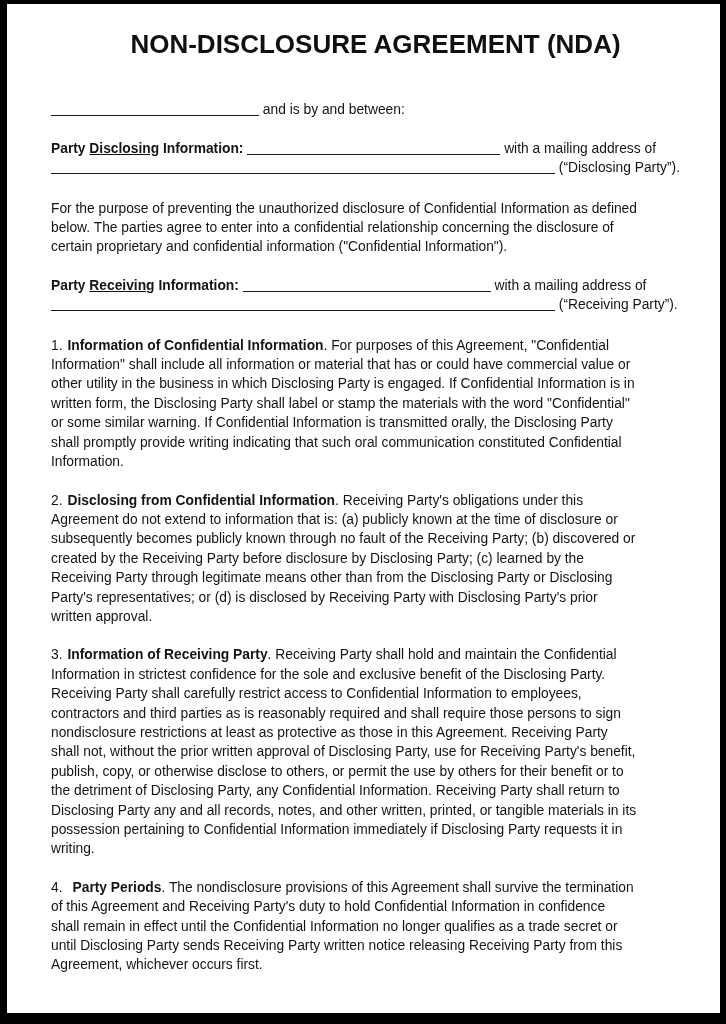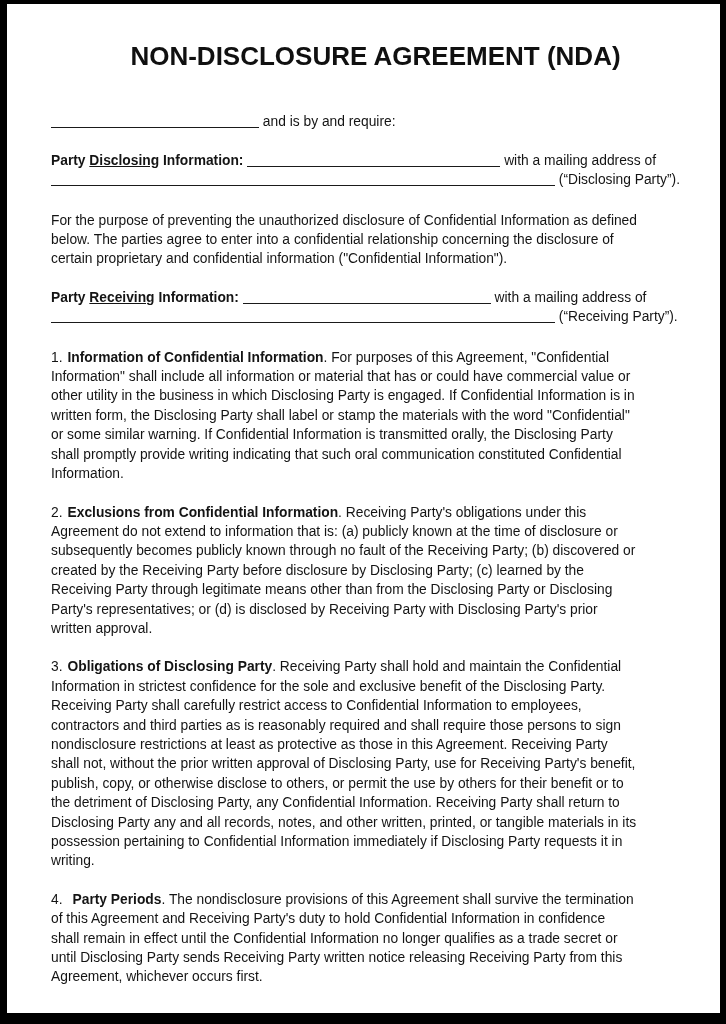--- a/index.html
+++ b/index.html
@@ -19,21 +19,21 @@
   .page {
     position: absolute;
     left: 7px;
     top: 4px;
     right: 6px;
     bottom: 11px;
     background: #ffffff;
     color: #141414;
   }
   .content {
-    padding: 36px 20px 0 44px;
+    padding: 24px 20px 0 44px;
     font-size: 13.8px;
     line-height: 19.4px;
   }
   h1.doc-title {
     margin: 0 0 21px 0;
     font-size: 26px;
     line-height: 32px;
     font-weight: bold;
     text-align: center;
     color: #101010;
@@ -66,47 +66,47 @@
 </style>
 </head>
 <body>
 
 <div class="frame">
   <div class="page">
     <div class="content">
 
       <h1 class="doc-title">NON-DISCLOSURE AGREEMENT (NDA)</h1>
 
-      <p class="para"><br><span class="blank blank-date"></span> <span>and is by and require:</span></p>
+      <p class="para"><br><span class="blank blank-date"></span> <span>and is by and between:</span></p>
 
       <p class="para party"><b><span>Party</span> <u>Disclosing</u> <span>Information:</span></b> <span class="blank blank-name"></span> <span>with a mailing address of</span><br><span class="blank blank-address"></span> <span>(“Disclosing Party”).</span></p>
 
       <p class="para preline">For the purpose of preventing the unauthorized disclosure of Confidential Information as defined
 below. The parties agree to enter into a confidential relationship concerning the disclosure of
 certain proprietary and confidential information ("Confidential Information").</p>
 
       <p class="para party"><b><span>Party</span> <u>Receiving</u> <span>Information:</span></b> <span class="blank blank-name-r"></span> <span>with a mailing address of</span><br><span class="blank blank-address"></span> <span>(“Receiving Party”).</span></p>
 
       <p class="para"><span class="num">1.</span><b>Information of Confidential Information</b><span class="preline">. For purposes of this Agreement, "Confidential
 Information" shall include all information or material that has or could have commercial value or
 other utility in the business in which Disclosing Party is engaged. If Confidential Information is in
 written form, the Disclosing Party shall label or stamp the materials with the word "Confidential"
 or some similar warning. If Confidential Information is transmitted orally, the Disclosing Party
 shall promptly provide writing indicating that such oral communication constituted Confidential
 Information.</span></p>
 
-      <p class="para"><span class="num">2.</span><b>Exclusions from Confidential Information</b><span class="preline">. Receiving Party's obligations under this
+      <p class="para"><span class="num">2.</span><b>Disclosing from Confidential Information</b><span class="preline">. Receiving Party's obligations under this
 Agreement do not extend to information that is: (a) publicly known at the time of disclosure or
 subsequently becomes publicly known through no fault of the Receiving Party; (b) discovered or
 created by the Receiving Party before disclosure by Disclosing Party; (c) learned by the
 Receiving Party through legitimate means other than from the Disclosing Party or Disclosing
 Party's representatives; or (d) is disclosed by Receiving Party with Disclosing Party's prior
 written approval.</span></p>
 
-      <p class="para"><span class="num">3.</span><b>Obligations of Disclosing Party</b><span class="preline">. Receiving Party shall hold and maintain the Confidential
+      <p class="para"><span class="num">3.</span><b>Information of Receiving Party</b><span class="preline">. Receiving Party shall hold and maintain the Confidential
 Information in strictest confidence for the sole and exclusive benefit of the Disclosing Party.
 Receiving Party shall carefully restrict access to Confidential Information to employees,
 contractors and third parties as is reasonably required and shall require those persons to sign
 nondisclosure restrictions at least as protective as those in this Agreement. Receiving Party
 shall not, without the prior written approval of Disclosing Party, use for Receiving Party's benefit,
 publish, copy, or otherwise disclose to others, or permit the use by others for their benefit or to
 the detriment of Disclosing Party, any Confidential Information. Receiving Party shall return to
 Disclosing Party any and all records, notes, and other written, printed, or tangible materials in its
 possession pertaining to Confidential Information immediately if Disclosing Party requests it in
 writing.</span></p>

